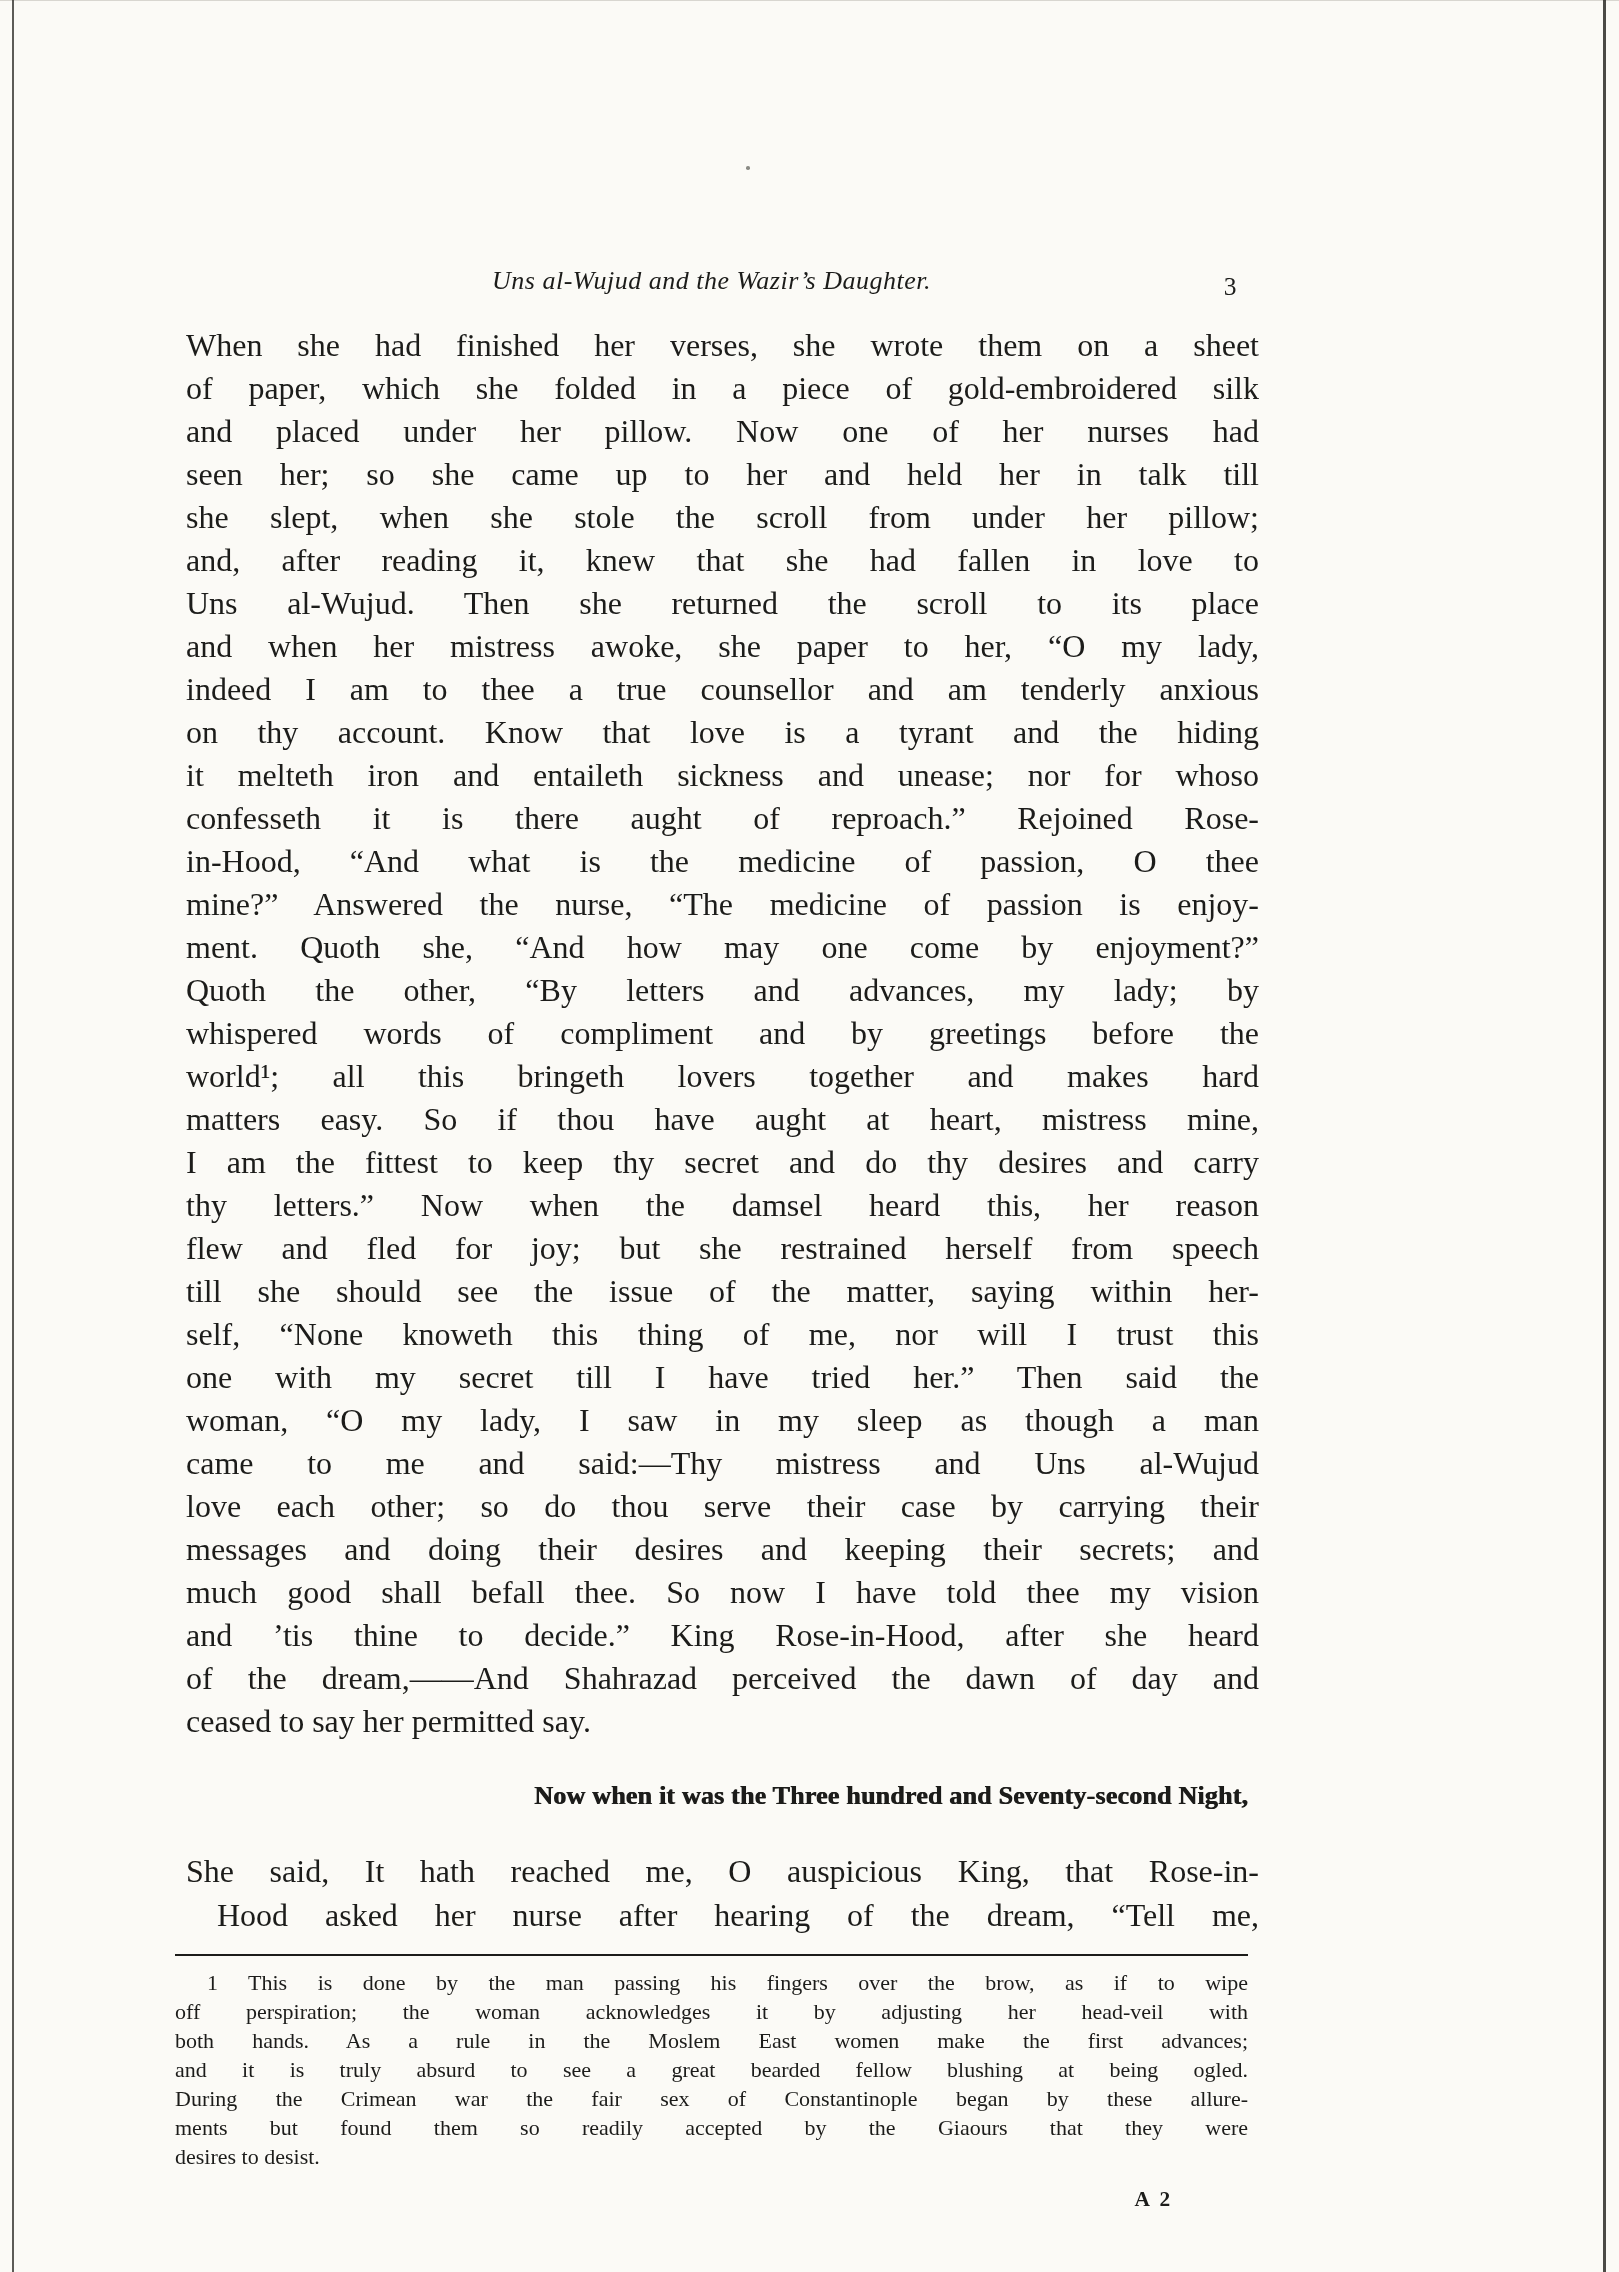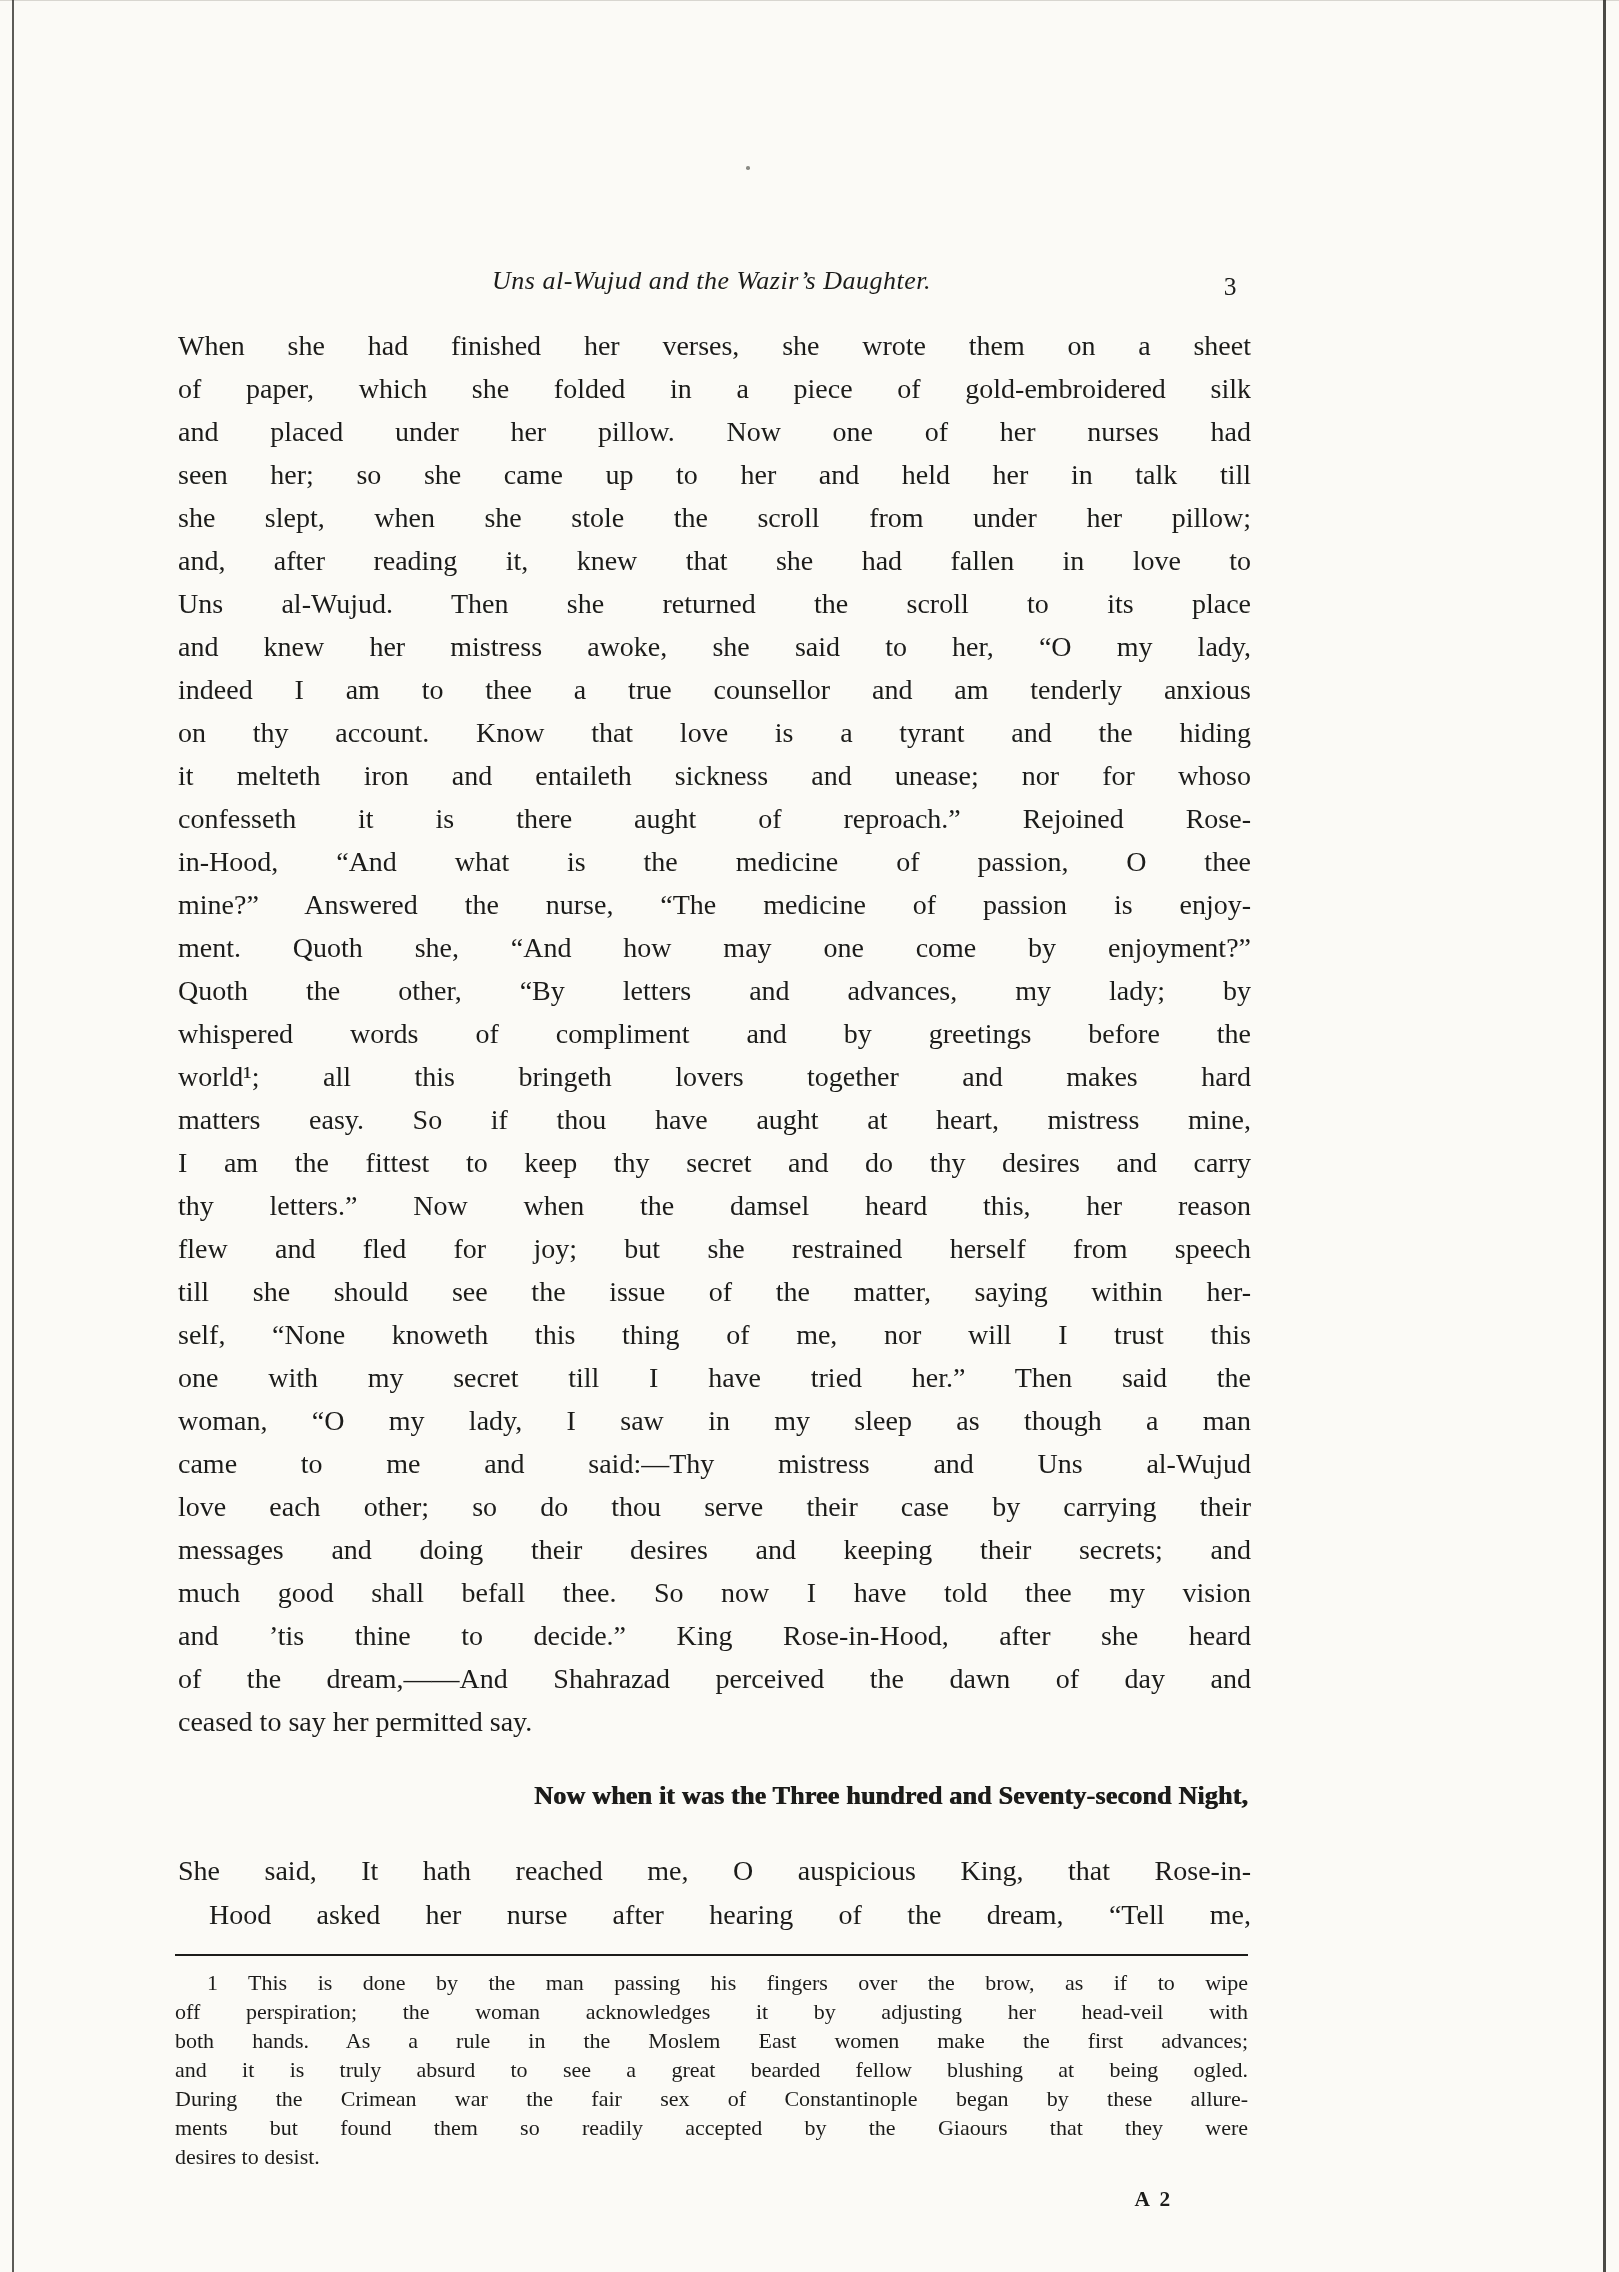--- a/index.html
+++ b/index.html
@@ -21,21 +21,21 @@
   .edge-top  { position:absolute; left:0; top:0; width:100%; height:1.4px; background:#d8d6d0; }
   .edge-left { position:absolute; left:11.8px;  top:0; width:2.3px; height:2597px; background:#35332f; opacity:.8; }
   .edge-right{ position:absolute; left:1603px; top:0; width:2.7px; height:2597px; background:#2c2a27; opacity:.85; }
 
   
   .running-head { position:absolute; top:266px; left:175px; width:1073px; height:41px; }
   .head-title { text-align:center; font-style:italic; font-size:26px; letter-spacing:0.5px; }
   .head-page  { position:absolute; right:11.4px; top:5.5px; font-size:25.5px; }
 
   
-  .body-text { position:absolute; top:324px; left:178px; width:1073px; font-size:28px; line-height:43px; }
+  .body-text { position:absolute; top:324px; left:186px; width:1073px; font-size:32px; line-height:43px; }
   .tline { text-align:justify; text-align-last:justify; }
   .tline.last { text-align-last:left; }
   .just-all .tline.last { text-align-last:justify;margin-left:31px; }
 
   .night-heading {
     position:absolute; top:1781px; left:175px; width:1073px; margin:0;
     text-align:right; font-size:26px; font-weight:bold; letter-spacing:0.2px;
     text-shadow: 0.7px 0 0 currentColor;
   }
 
@@ -71,21 +71,21 @@
   </header>
 
   <section class="body-text">
       <div class="tline">When she had finished her verses, she wrote them on a sheet</div>
       <div class="tline">of paper, which she folded in a piece of gold-embroidered silk</div>
       <div class="tline">and placed under her pillow. Now one of her nurses had</div>
       <div class="tline">seen her; so she came up to her and held her in talk till</div>
       <div class="tline">she slept, when she stole the scroll from under her pillow;</div>
       <div class="tline">and, after reading it, knew that she had fallen in love to</div>
       <div class="tline">Uns al-Wujud. Then she returned the scroll to its place</div>
-      <div class="tline">and knew her mistress awoke, she said to her, “O my lady,</div>
+      <div class="tline">and when her mistress awoke, she paper to her, “O my lady,</div>
       <div class="tline">indeed I am to thee a true counsellor and am tenderly anxious</div>
       <div class="tline">on thy account. Know that love is a tyrant and the hiding</div>
       <div class="tline">it melteth iron and entaileth sickness and unease; nor for whoso</div>
       <div class="tline">confesseth it is there aught of reproach.” Rejoined Rose-</div>
       <div class="tline">in-Hood, “And what is the medicine of passion, O thee</div>
       <div class="tline">mine?” Answered the nurse, “The medicine of passion is enjoy-</div>
       <div class="tline">ment. Quoth she, “And how may one come by enjoyment?”</div>
       <div class="tline">Quoth the other, “By letters and advances, my lady; by</div>
       <div class="tline">whispered words of compliment and by greetings before the</div>
       <div class="tline">world¹; all this bringeth lovers together and makes hard</div>

